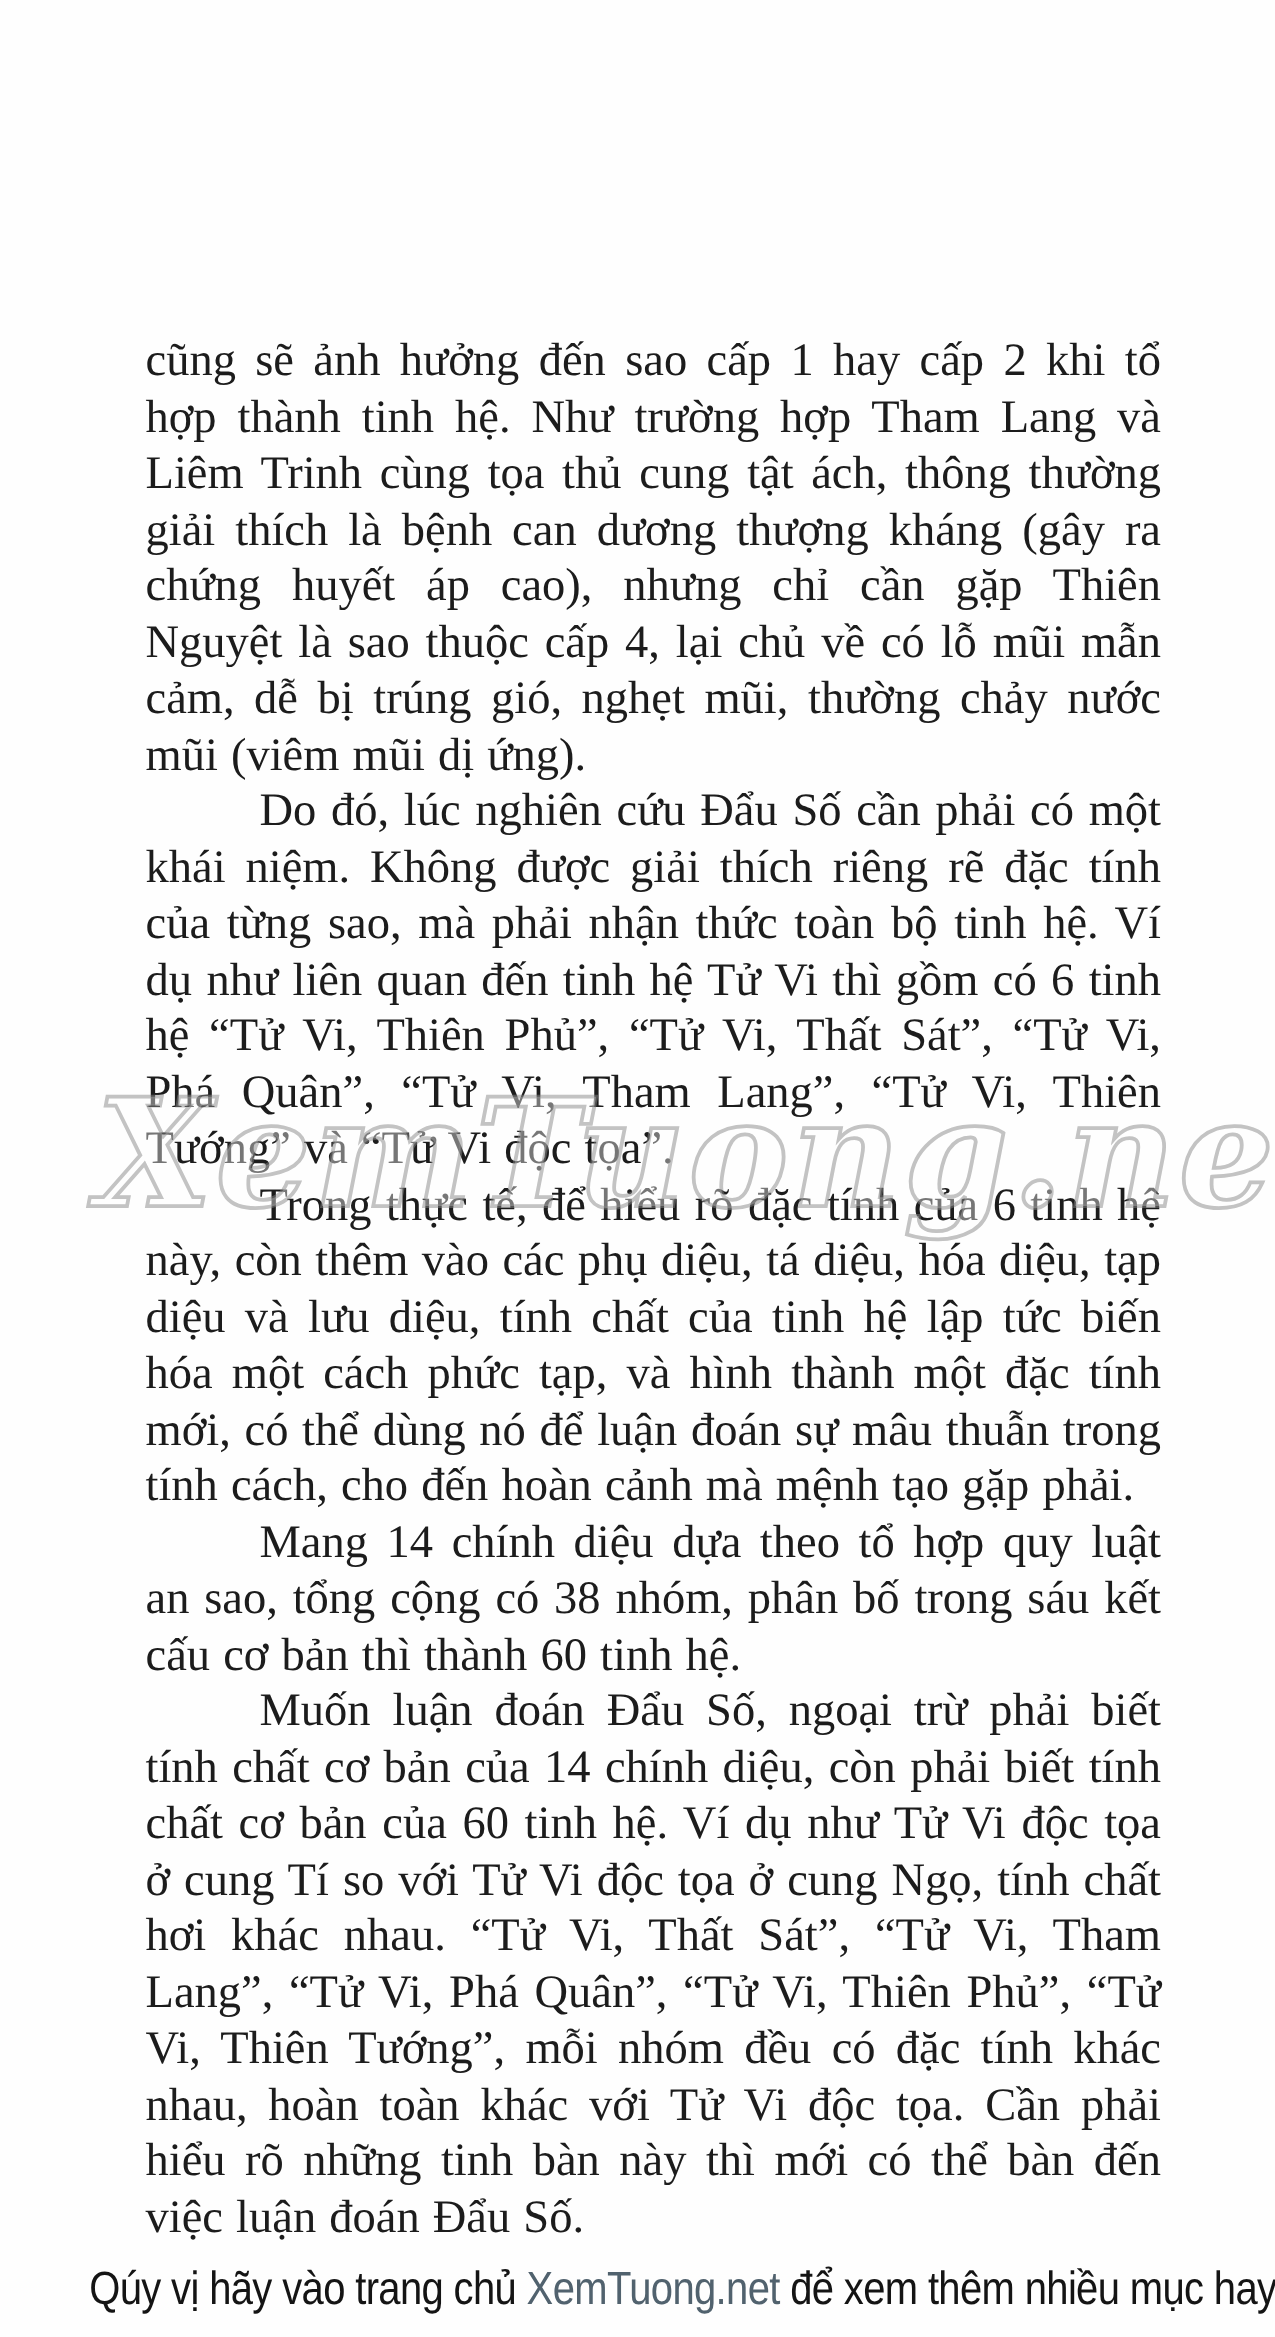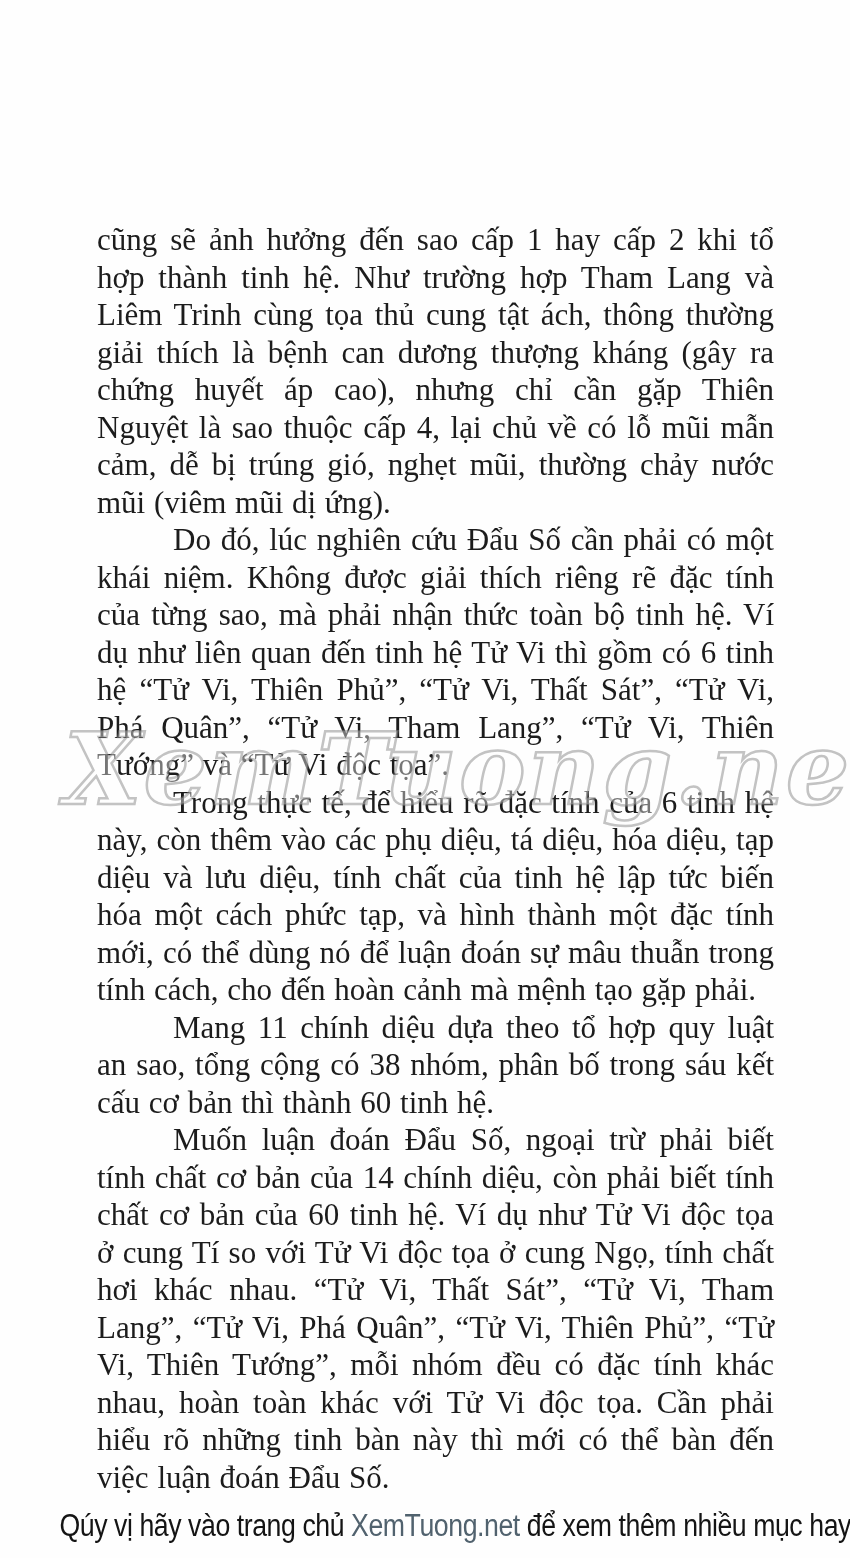--- a/index.html
+++ b/index.html
@@ -79,21 +79,21 @@
 </style>
 </head>
 <body>
 
 <div class="page">
 
   <div class="text-block">
     <p class="para continuation">cũng sẽ ảnh hưởng đến sao cấp 1 hay cấp 2 khi tổ hợp thành tinh hệ. Như trường hợp Tham Lang và Liêm Trinh cùng tọa thủ cung tật ách, thông thường giải thích là bệnh can dương thượng kháng (gây ra chứng huyết áp cao), nhưng chỉ cần gặp Thiên Nguyệt là sao thuộc cấp 4, lại chủ về có lỗ mũi mẫn cảm, dễ bị trúng gió, nghẹt mũi, thường chảy nước mũi (viêm mũi dị ứng).</p>
     <p class="para">Do đó, lúc nghiên cứu Đẩu Số cần phải có một khái niệm. Không được giải thích riêng rẽ đặc tính của từng sao, mà phải nhận thức toàn bộ tinh hệ. Ví dụ như liên quan đến tinh hệ Tử Vi thì gồm có 6 tinh hệ “Tử Vi, Thiên Phủ”, “Tử Vi, Thất Sát”, “Tử Vi, Phá Quân”, “Tử Vi, Tham Lang”, “Tử Vi, Thiên Tướng” và “Tử Vi độc tọa”.</p>
     <p class="para">Trong thực tế, để hiểu rõ đặc tính của 6 tinh hệ này, còn thêm vào các phụ diệu, tá diệu, hóa diệu, tạp diệu và lưu diệu, tính chất của tinh hệ lập tức biến hóa một cách phức tạp, và hình thành một đặc tính mới, có thể dùng nó để luận đoán sự mâu thuẫn trong tính cách, cho đến hoàn cảnh mà mệnh tạo gặp phải.</p>
-    <p class="para">Mang 11 chính diệu dựa theo tổ hợp quy luật an sao, tổng cộng có 38 nhóm, phân bố trong sáu kết cấu cơ bản thì thành 60 tinh hệ.</p>
+    <p class="para">Mang 14 chính diệu dựa theo tổ hợp quy luật an sao, tổng cộng có 38 nhóm, phân bố trong sáu kết cấu cơ bản thì thành 60 tinh hệ.</p>
     <p class="para">Muốn luận đoán Đẩu Số, ngoại trừ phải biết tính chất cơ bản của 14 chính diệu, còn phải biết tính chất cơ bản của 60 tinh hệ. Ví dụ như Tử Vi độc tọa ở cung Tí so với Tử Vi độc tọa ở cung Ngọ, tính chất hơi khác nhau. “Tử Vi, Thất Sát”, “Tử Vi, Tham Lang”, “Tử Vi, Phá Quân”, “Tử Vi, Thiên Phủ”, “Tử Vi, Thiên Tướng”, mỗi nhóm đều có đặc tính khác nhau, hoàn toàn khác với Tử Vi độc tọa. Cần phải hiểu rõ những tinh bàn này thì mới có thể bàn đến việc luận đoán Đẩu Số.</p>
 
   </div>
 
   <div class="watermark">XemTuong.net</div>
 
 
   <div class="caption"><span>Qúy vị hãy vào trang chủ </span><span class="site">XemTuong.net</span><span> để xem thêm nhiều mục hay khác</span></div>
 
 </div>

